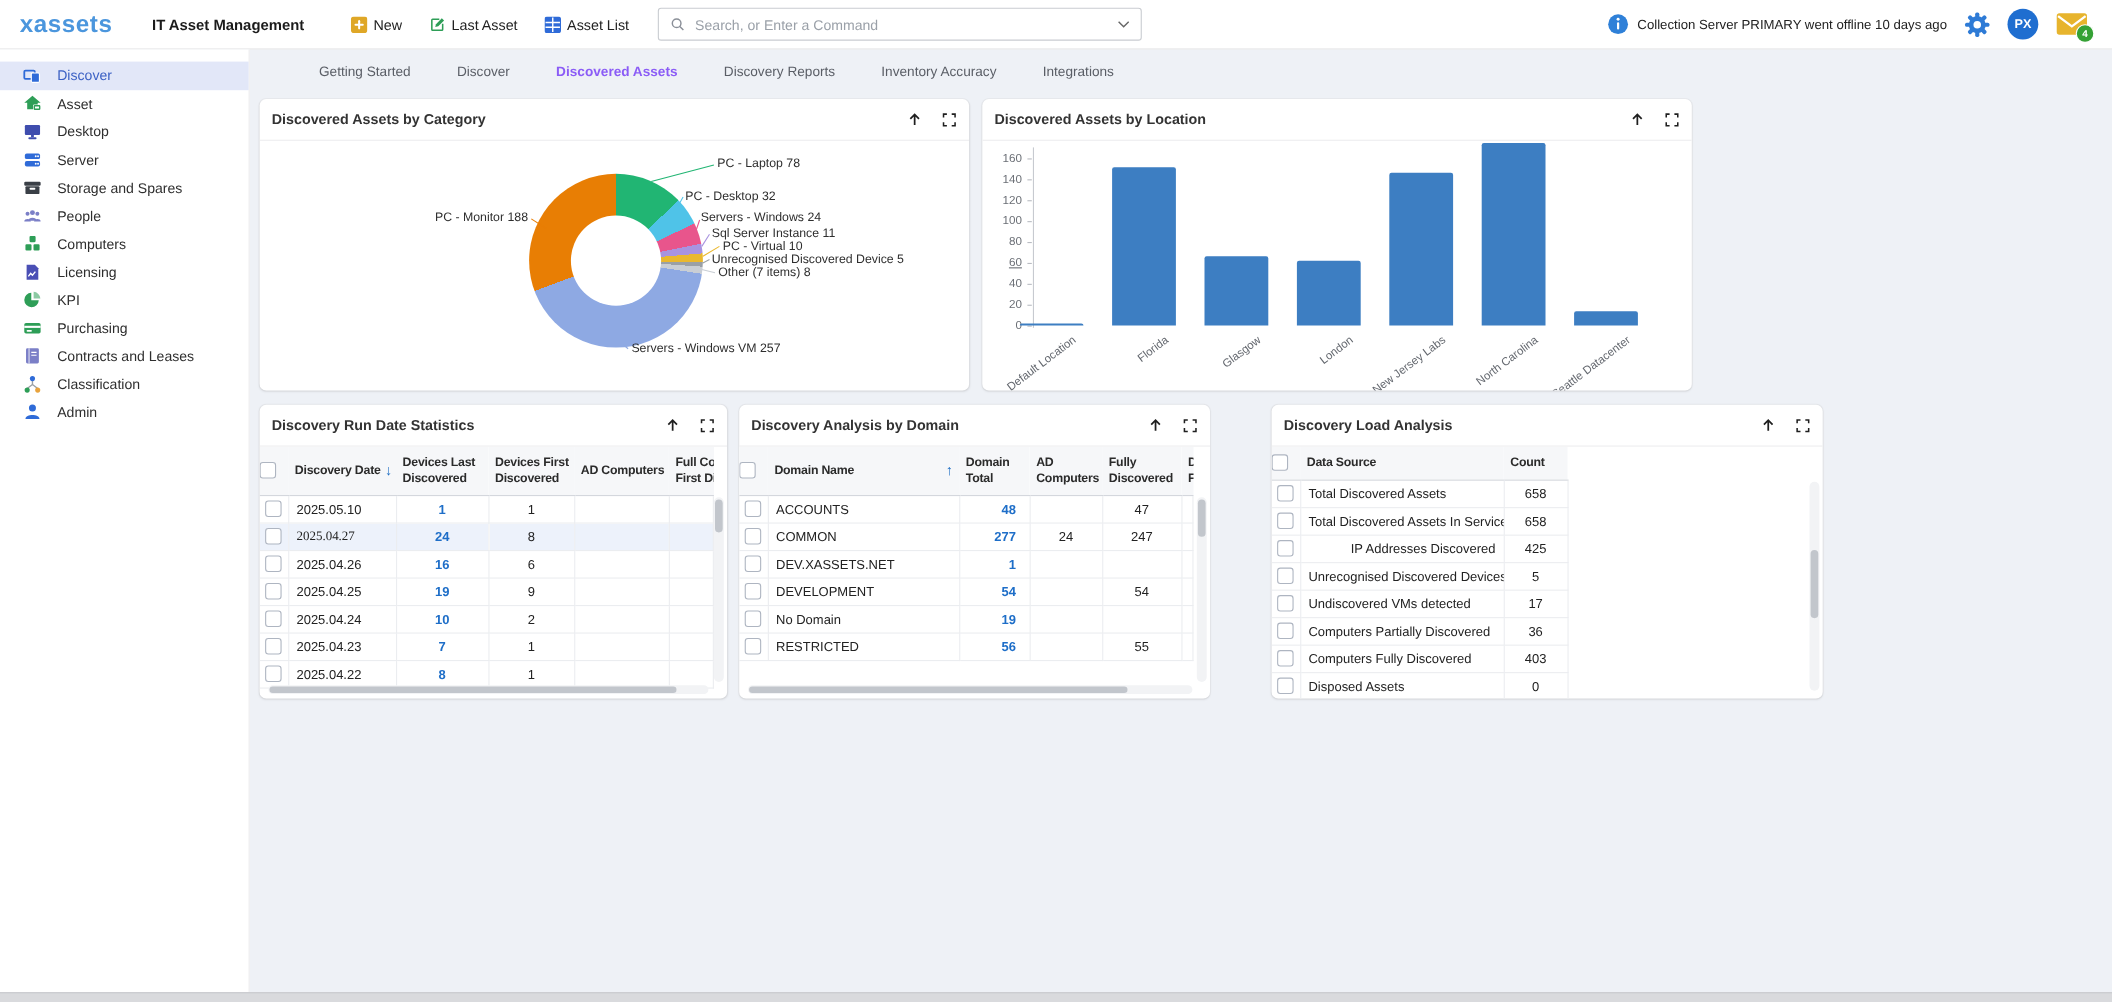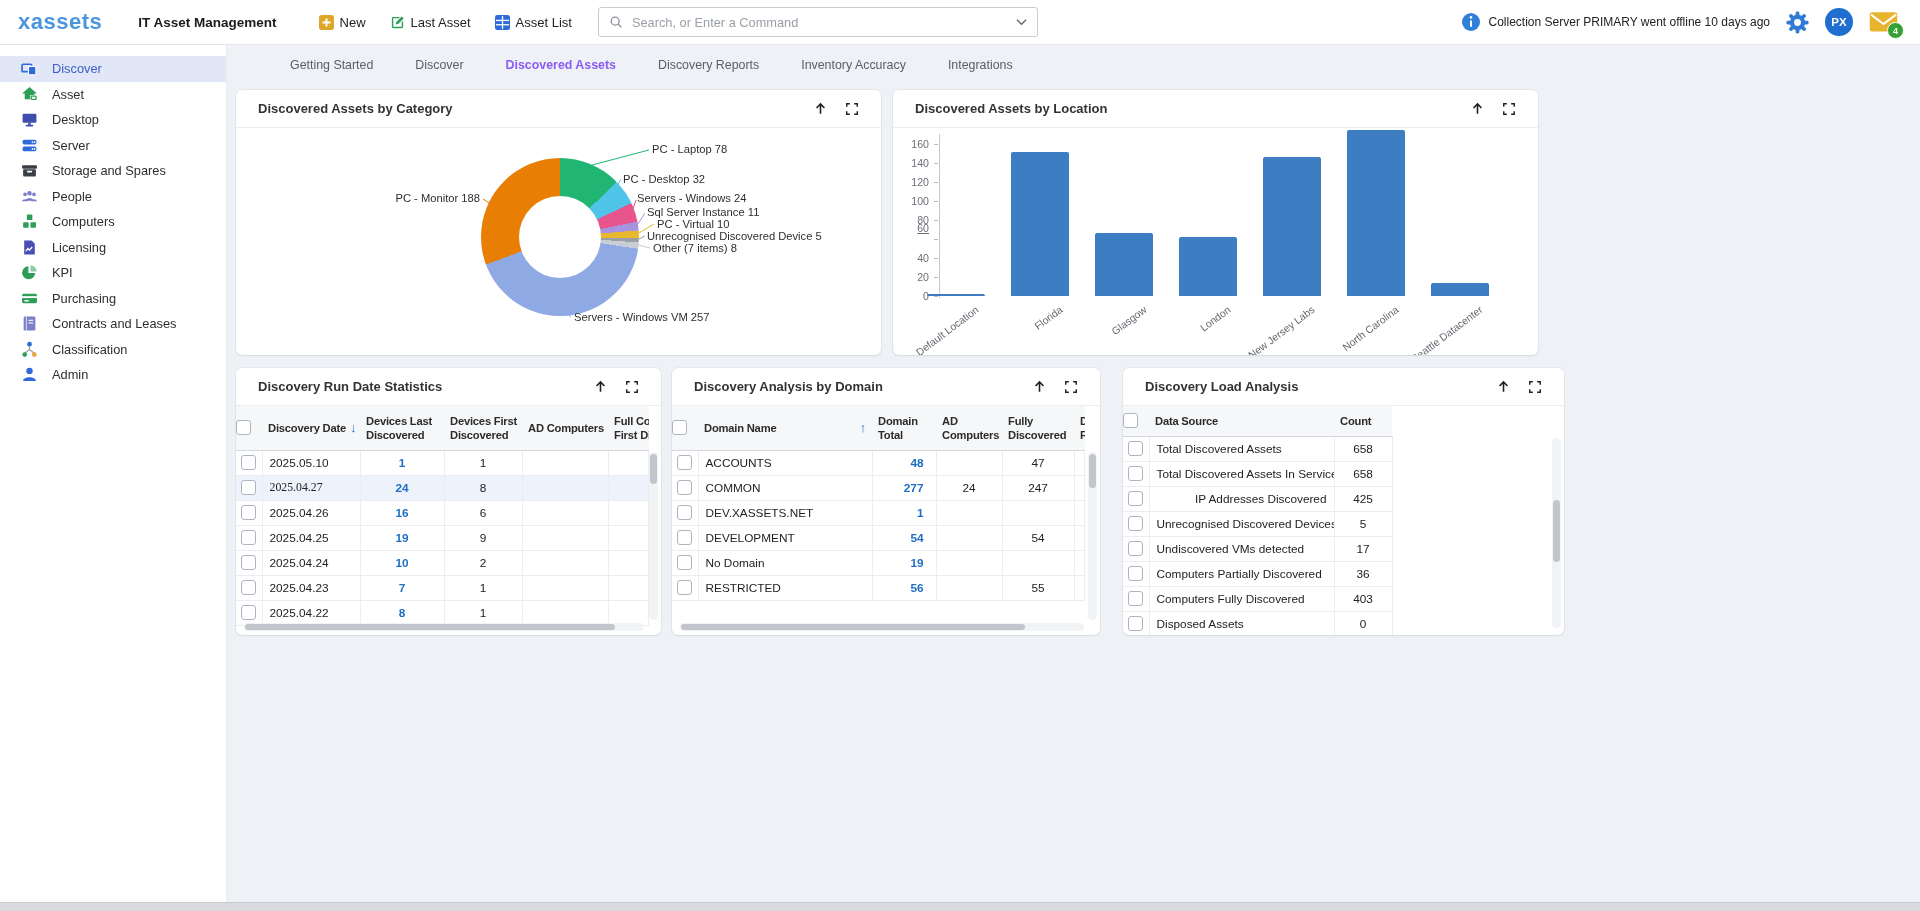--- a/index.html
+++ b/index.html
@@ -29,21 +29,21 @@
   .side-ic svg{width:17px;height:17px;}
   .side-lbl{margin-left:14px;font-size:12.8px;color:#2e2e2e;}
 
   
   .tabbar{position:absolute;left:227px;top:48px;height:34px;display:flex;align-items:center;padding-left:42px;}
   .tab{padding:0 21px;font-size:12.4px;color:#5a5e66;cursor:pointer;line-height:34px;}
   .tab.active{color:#8b5cf6;font-weight:700;}
 
   
   .card{position:absolute;background:#fff;border-radius:6px;box-shadow:0 1px 2px rgba(0,0,0,.08),0 0 0 1px #e7e9ed;overflow:hidden;}
-  .card-head{height:38px;display:flex;align-items:center;padding:0 22px;border-bottom:1px solid #ededef;box-sizing:border-box;}
+  .card-head{height:38px;display:flex;align-items:center;padding:0 11px;border-bottom:1px solid #ededef;box-sizing:border-box;}
   .card-title{flex:1;font-size:13px;font-weight:700;color:#333;}
   .card-icons{display:flex;align-items:center;gap:17px;}
   .card-icons .cicon{cursor:pointer;display:flex;align-items:center;}
 
   
   .chart-area{position:relative;width:100%;height:227px;}
   .donut{position:absolute;left:245px;top:30px;width:158px;height:158px;border-radius:50%;}
   .donut-hole{position:absolute;left:283px;top:68px;width:82px;height:82px;border-radius:50%;background:#fff;}
   .donut-label{position:absolute;font-size:11.2px;color:#2e2e2e;white-space:nowrap;line-height:13px;}
   .leader-svg{position:absolute;left:0;top:0;pointer-events:none;}
@@ -391,21 +391,21 @@
     </div>
     <div class="chart-area">
       <div class="yaxis-line"></div>
       <div>
           <div class="ytick-label" style="left: 4px; top: 162px;">0</div>
           <div class="ytick-dash" style="left: 41px; top: 168px;"></div>
           <div class="ytick-label" style="left: 4px; top: 143px;">20</div>
           <div class="ytick-dash" style="left: 41px; top: 149px;"></div>
           <div class="ytick-label" style="left: 4px; top: 124px;">40</div>
           <div class="ytick-dash" style="left: 41px; top: 130px;"></div>
-          <div class="ytick-label" style="left: 4px; top: 94px; text-decoration: underline;">60</div>
+          <div class="ytick-label" style="left: 4px; top: 105px; text-decoration: underline;">60</div>
           <div class="ytick-dash" style="left: 41px; top: 111px;"></div>
           <div class="ytick-label" style="left: 4px; top: 86px;">80</div>
           <div class="ytick-dash" style="left: 41px; top: 92px;"></div>
           <div class="ytick-label" style="left: 4px; top: 67px;">100</div>
           <div class="ytick-dash" style="left: 41px; top: 73px;"></div>
           <div class="ytick-label" style="left: 4px; top: 48px;">120</div>
           <div class="ytick-dash" style="left: 41px; top: 54px;"></div>
           <div class="ytick-label" style="left: 4px; top: 29px;">140</div>
           <div class="ytick-dash" style="left: 41px; top: 35px;"></div>
           <div class="ytick-label" style="left: 4px; top: 10px;">160</div>
@@ -690,21 +690,21 @@
         </table>
       </div>
     <div class="vscroll" style="right:3px;top:84px;height:168px;">
         <div class="thumb" style="top:2px;height:34px;"></div>
       </div>
     <div class="hscroll" style="left:8px;bottom:4px;width:404px;">
         <div class="thumb" style="left:1px;width:344px;"></div>
       </div>
   </div>
 
-  <div class="card" style="left:1123px;top:368px;width:441px;height:267px;">
+  <div class="card" style="left:1156px;top:368px;width:501px;height:267px;">
     <div class="card-head">
       <div class="card-title">Discovery Load Analysis</div>
       <div class="card-icons">
         <span class="cicon">
             <svg viewBox="0 0 16 16" width="15" height="15" fill="none" stroke="#1f1f1f" stroke-width="1.7">
               <path d="M8 13.5 V3.5 M3.8 7.5 L8 3.2 L12.2 7.5"></path>
             </svg>
           </span>
         <span class="cicon">
             <svg viewBox="0 0 16 16" width="14" height="14" fill="none" stroke="#1f1f1f" stroke-width="1.6">

